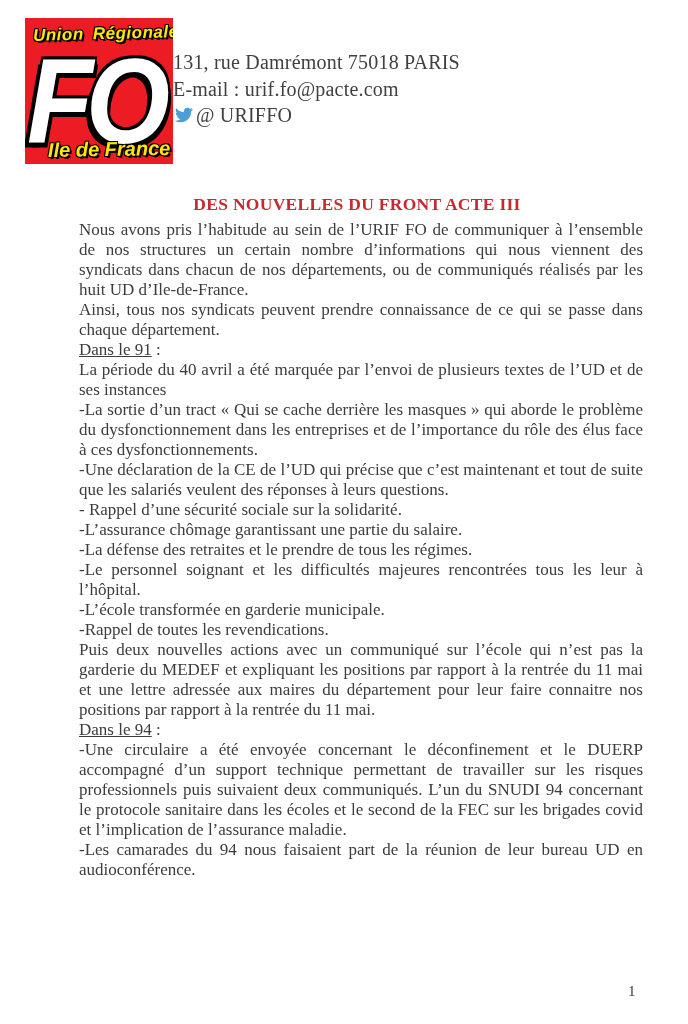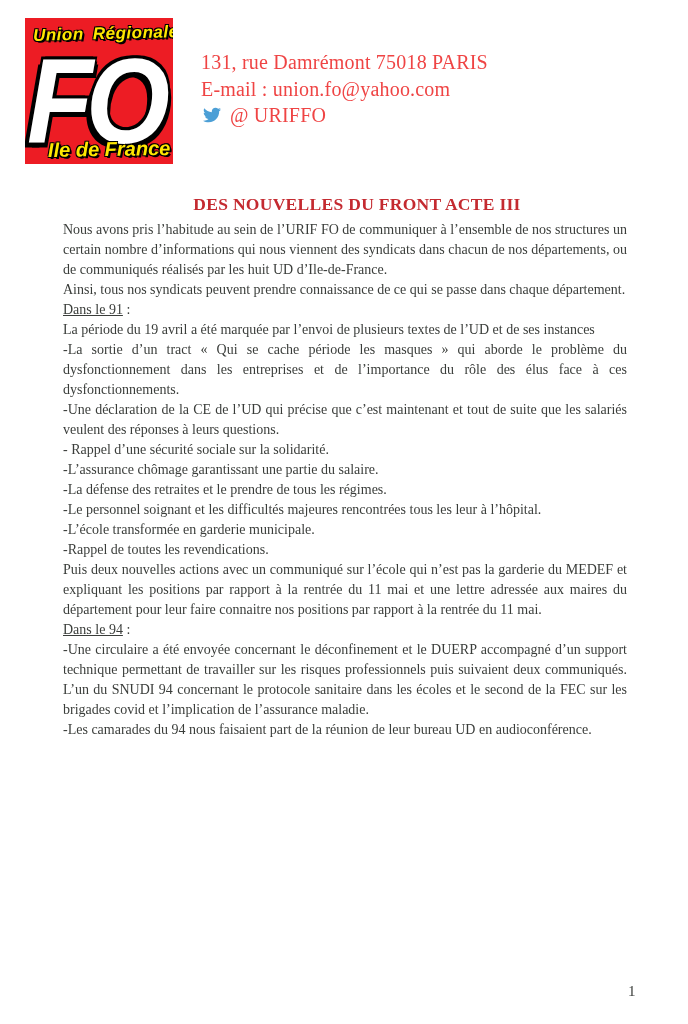--- a/index.html
+++ b/index.html
@@ -65,28 +65,27 @@
     bottom: 3px;
     right: 3px;
     z-index: 3;
     color: var(--logo-yellow, #FFE700);
     font-size: 20px;
     white-space: nowrap;
     transform: rotate(-1deg);
     text-shadow: -1px -1px 0 #000, 1px -1px 0 #000, -1px 1px 0 #000, 1px 1px 0 #000, 2px 2px 0 #000;
   }
   .contact {
-    margin-left: 28px;
     margin-top: 31px;
     font-size: 20px;
     line-height: 26.5px;
     letter-spacing: 0.2px;
-    color: #ef4444;
+    color: #404040;
   }
-  .twitter-line { display: flex; align-items: center; gap: 7px; }
+  .twitter-line { display: flex; align-items: center; gap: 1px; }
   .twitter-icon { display: inline-flex; width: 22px; height: 18px; }
   .twitter-icon svg { width: 22px; height: 18px; fill: var(--twitter-blue, #4C9FD6); }
 
   
   .doc-title {
     position: absolute;
     top: 181px;
     left: 0;
     width: 100%;
     margin: 13px;
@@ -94,23 +93,23 @@
     font-size: 17.5px;
     font-weight: bold;
     letter-spacing: 0.3px;
     color: var(--title-red, #C42A30);
   }
 
   
   .doc-body {
     position: absolute;
     top: 220px;
-    left: 63px;
+    left: 79px;
     width: 564px;
-    font-size: 14px;
+    font-size: 17px;
     line-height: 20px;
     color: #3a3d3a;
   }
   .para { margin: 0; text-align: justify; }
   .gap-before { margin-top: 0; }
   .sec-heading { margin: 0; text-align: left; }
   .underline { text-decoration: underline; text-align: center; }
 
   
   .page-number {
@@ -127,42 +126,42 @@
 <div class="page">
 
   <header class="header">
     <div class="logo">
       <div class="logo-top">Union Régionale</div>
       <div class="logo-fo">FO</div>
       <div class="logo-bottom">Ile de France</div>
     </div>
     <div class="contact">
       <div class="contact-line">131, rue Damrémont 75018 PARIS</div>
-      <div class="contact-line">E-mail : union.fo@yahoo.com</div>
+      <div class="contact-line">E-mail : urif.fo@pacte.com</div>
       <div class="contact-line twitter-line">
         <span class="twitter-icon">
           <svg viewBox="0 0 512 512" xmlns="http://www.w3.org/2000/svg" aria-hidden="true">
               <path d="M459.37 151.716c.325 4.548.325 9.097.325 13.645 0 138.72-105.583 298.558-298.558 298.558-59.452 0-114.68-17.219-161.137-47.106 8.447.974 16.568 1.299 25.34 1.299 49.055 0 94.213-16.568 130.274-44.832-46.132-.975-84.792-31.188-98.112-72.772 6.498.974 12.995 1.624 19.818 1.624 9.421 0 18.843-1.3 27.614-3.573-48.081-9.747-84.143-51.98-84.143-102.985v-1.299c13.969 7.797 30.214 12.67 47.431 13.319-28.264-18.843-46.781-51.005-46.781-87.391 0-19.492 5.197-37.36 14.294-52.954 51.655 63.675 129.3 105.258 216.365 109.807-1.624-7.797-2.599-15.918-2.599-24.04 0-57.828 46.782-104.934 104.934-104.934 30.213 0 57.502 12.67 76.67 33.137 23.715-4.548 46.456-13.32 66.599-25.34-7.798 24.366-24.366 44.833-46.132 57.827 21.117-2.273 41.584-8.122 60.426-16.243-14.292 20.791-32.161 39.308-52.628 54.253z"></path>
             </svg>
         </span>
         <span>@ URIFFO</span>
       </div>
     </div>
   </header>
 
   <h1 class="doc-title">DES NOUVELLES DU FRONT ACTE III</h1>
 
   <main class="doc-body">
 
     <p class="para">Nous avons pris l’habitude au sein de l’URIF FO de communiquer à l’ensemble de nos structures un certain nombre d’informations qui nous viennent des syndicats dans chacun de nos départements, ou de communiqués réalisés par les huit UD d’Ile-de-France.</p>
     <p class="para gap-before">Ainsi, tous nos syndicats peuvent prendre connaissance de ce qui se passe dans chaque département.</p>
 
     <p class="sec-heading gap-before"><span class="underline">Dans le 91</span><span> :</span></p>
-    <p class="para">La période du 19 avril a été marquée par l’envoi de plusieurs textes de l’UD et de ses instances</p>
-    <p class="para">-La sortie d’un tract « Qui se cache période les masques » qui aborde le problème du dysfonctionnement dans les entreprises et de l’importance du rôle des élus face à ces dysfonctionnements.</p>
+    <p class="para">La période du 40 avril a été marquée par l’envoi de plusieurs textes de l’UD et de ses instances</p>
+    <p class="para">-La sortie d’un tract « Qui se cache derrière les masques » qui aborde le problème du dysfonctionnement dans les entreprises et de l’importance du rôle des élus face à ces dysfonctionnements.</p>
     <p class="para">-Une déclaration de la CE de l’UD qui précise que c’est maintenant et tout de suite que les salariés veulent des réponses à leurs questions.</p>
     <p class="para">- Rappel d’une sécurité sociale sur la solidarité.</p>
     <p class="para">-L’assurance chômage garantissant une partie du salaire.</p>
     <p class="para">-La défense des retraites et le prendre de tous les régimes.</p>
     <p class="para">-Le personnel soignant et les difficultés majeures rencontrées tous les leur à l’hôpital.</p>
     <p class="para">-L’école transformée en garderie municipale.</p>
     <p class="para">-Rappel de toutes les revendications.</p>
     <p class="para">Puis deux nouvelles actions avec un communiqué sur l’école qui n’est pas la garderie du MEDEF et expliquant les positions par rapport à la rentrée du 11 mai et une lettre adressée aux maires du département pour leur faire connaitre nos positions par rapport à la rentrée du 11 mai.</p>
 
     <p class="sec-heading gap-before"><span class="underline">Dans le 94</span><span> :</span></p>

